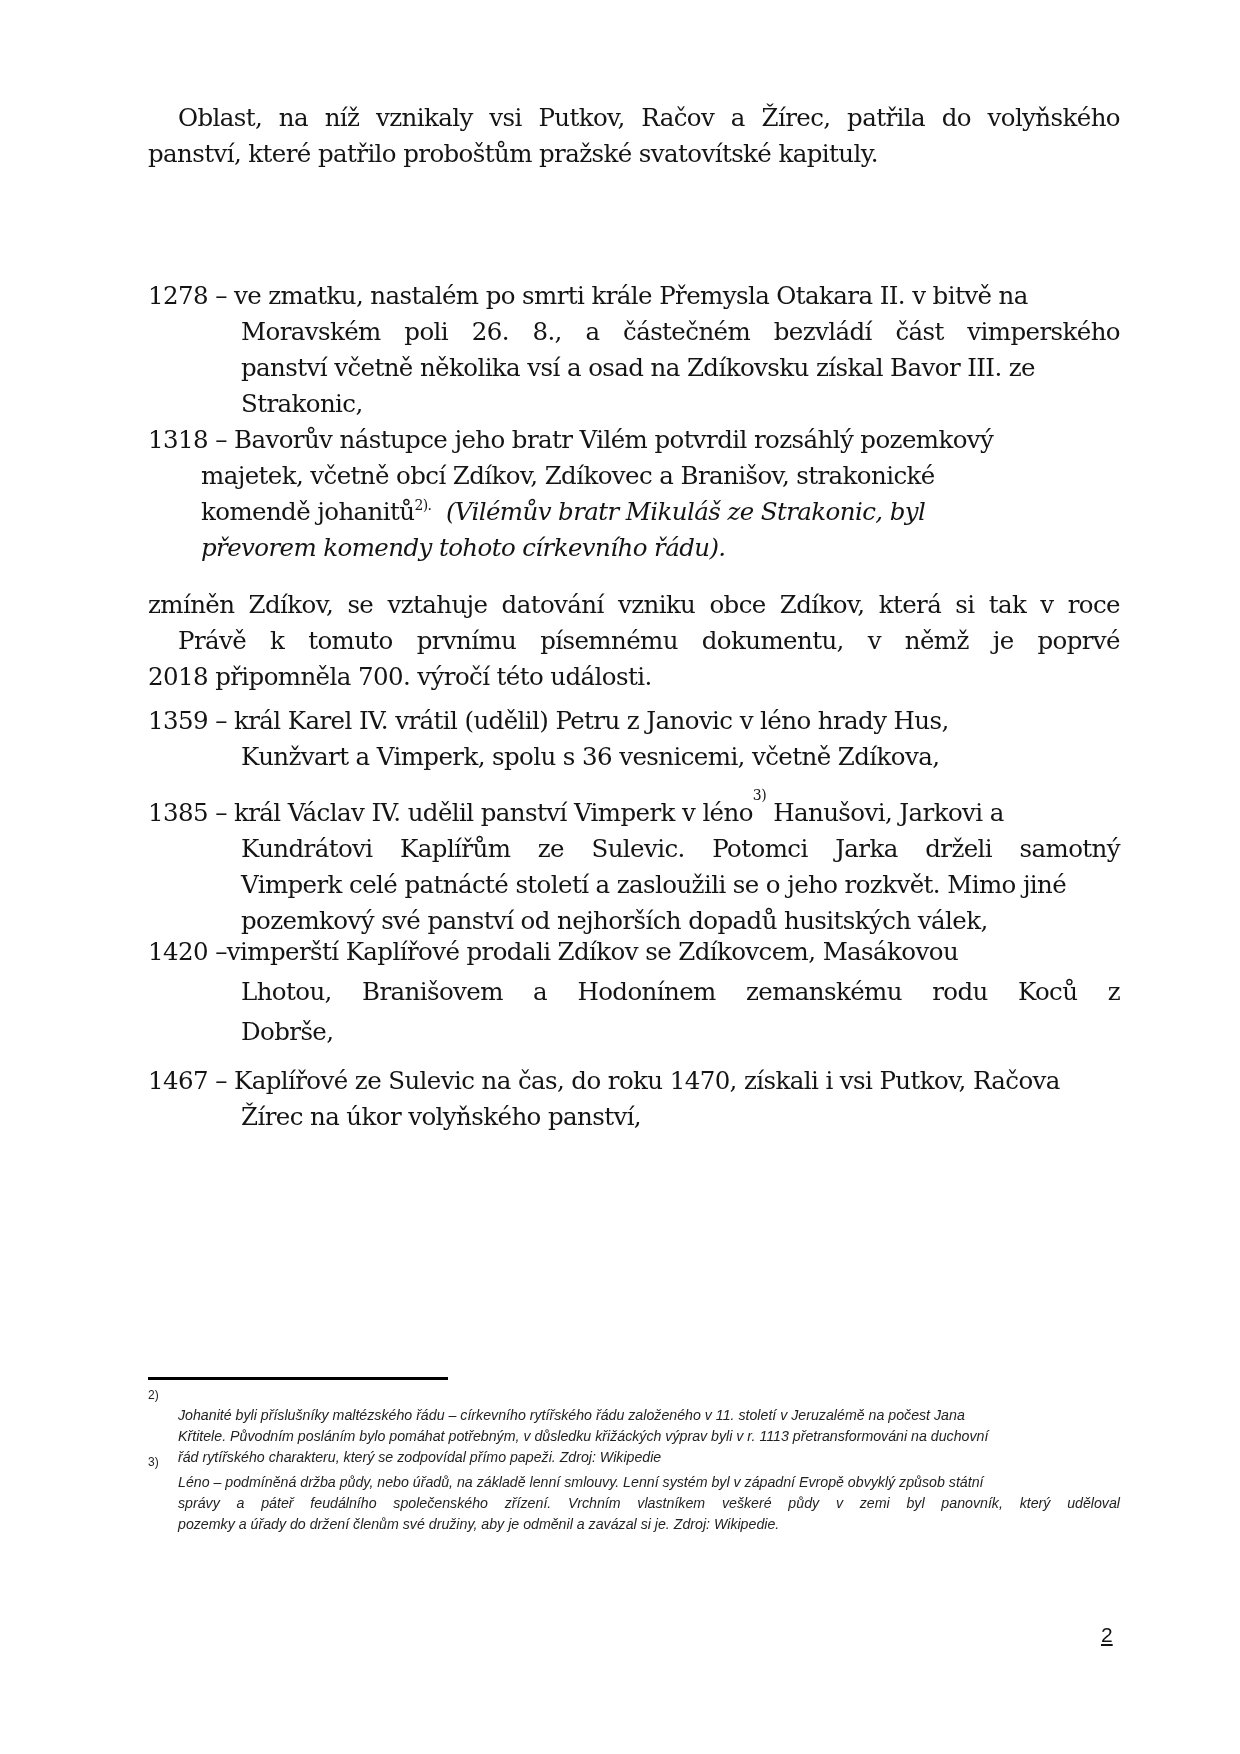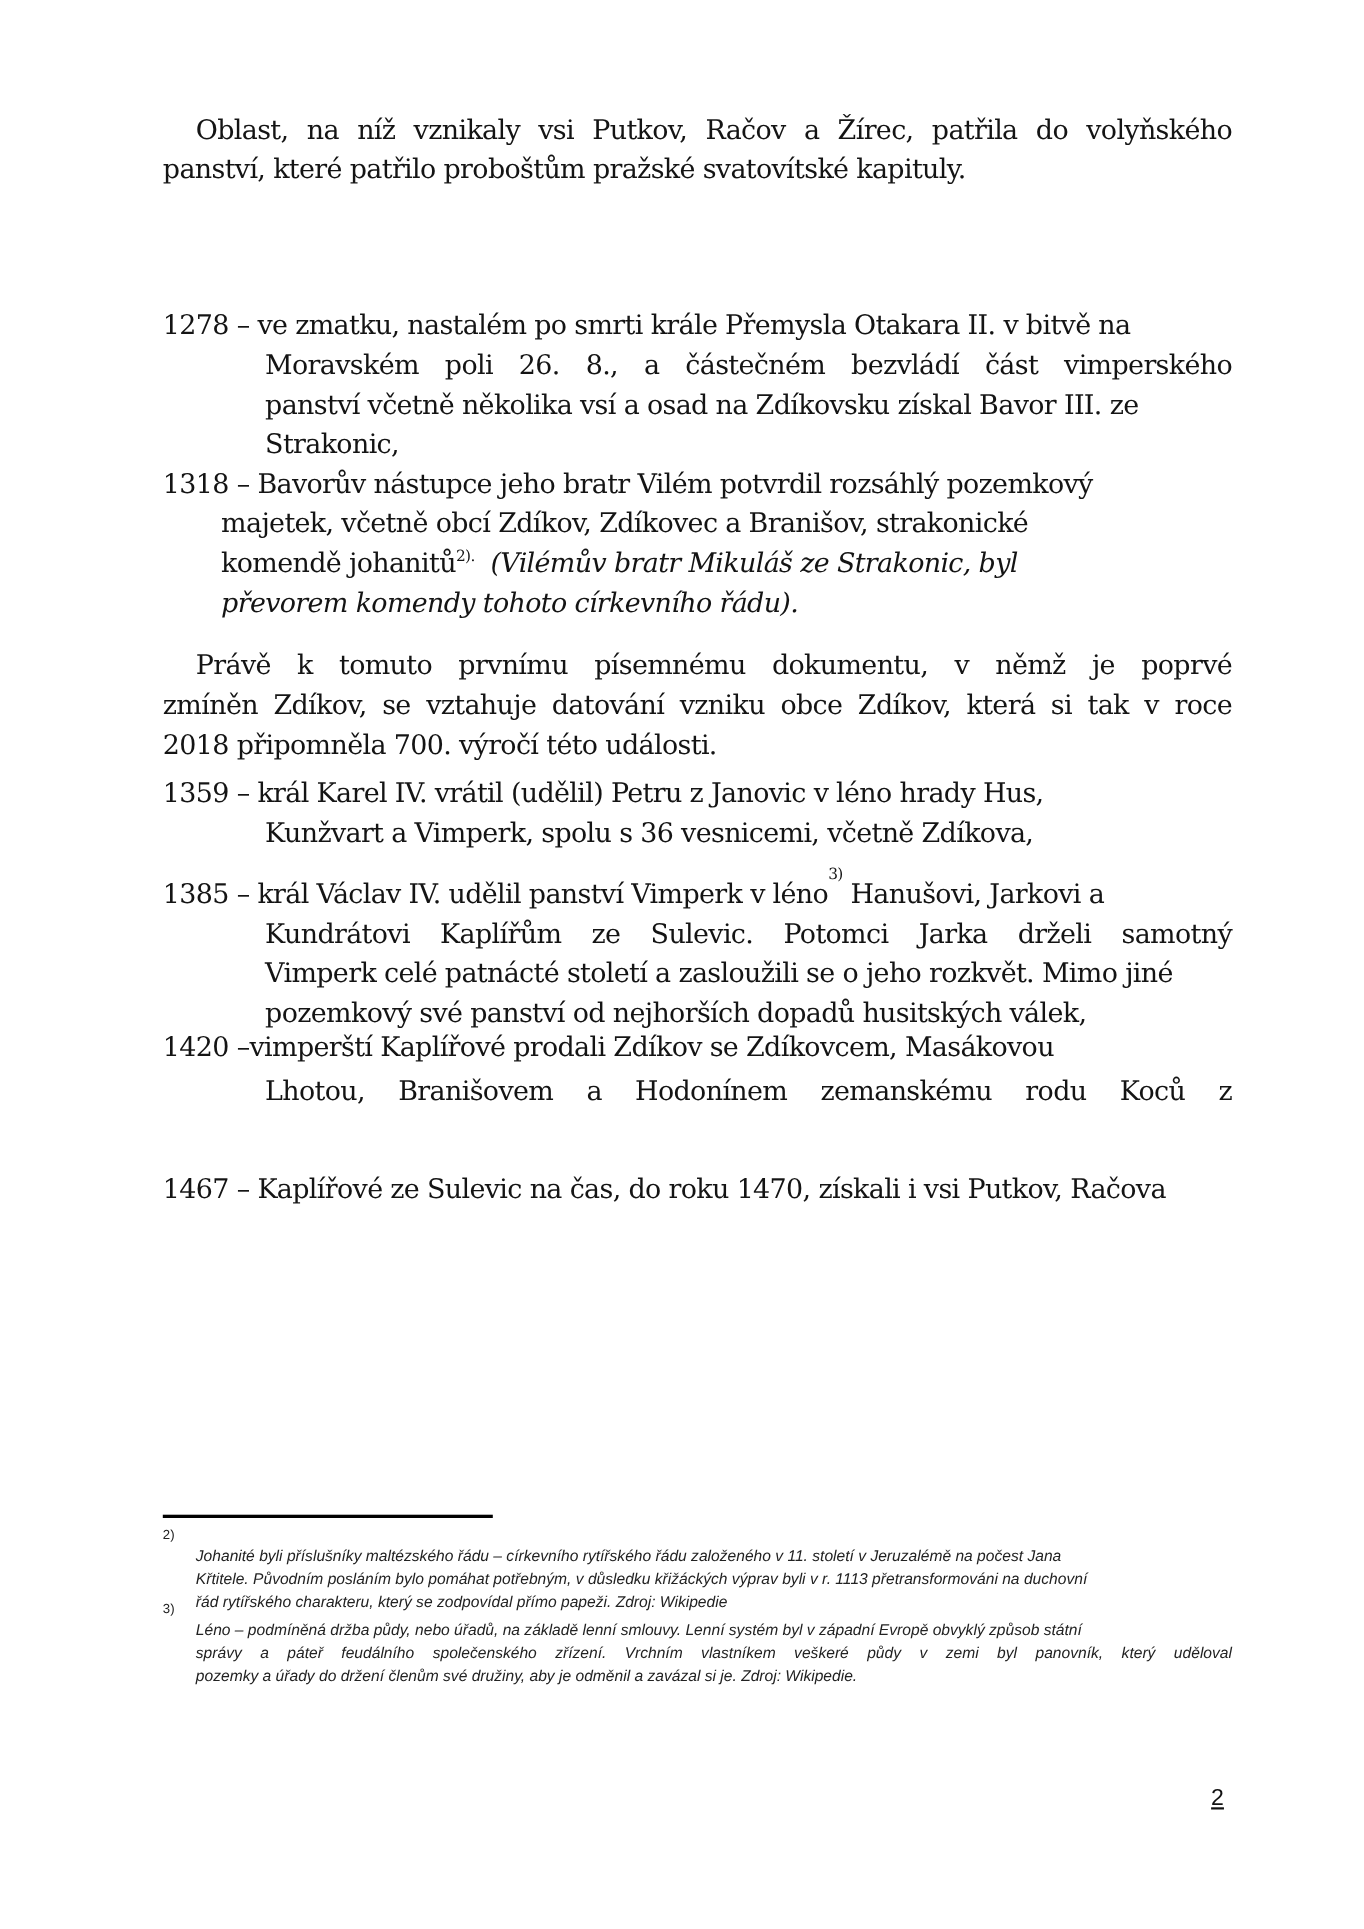--- a/index.html
+++ b/index.html
@@ -55,22 +55,22 @@
     <div style="margin-left:53px;">
       <span class="cont">majetek, včetně obcí Zdíkov, Zdíkovec a Branišov, strakonické</span>
       <span class="cont">
         <span>komendě johanitů</span><sup>2).</sup>&nbsp;&nbsp;<span class="it">(Vilémův bratr Mikuláš ze Strakonic, byl</span>
       </span>
       <span class="cont it">převorem komendy tohoto církevního řádu).</span>
     </div>
   </div>
 
   <p class="para body-text" style="top:587px;">
+    <span class="ln justify" style="text-indent:0">zmíněn Zdíkov, se vztahuje datování vzniku obce Zdíkov, která si tak v roce</span>
     <span class="ln justify">Právě k tomuto prvnímu písemnému dokumentu, v němž je poprvé</span>
-    <span class="ln justify" style="text-indent:0">zmíněn Zdíkov, se vztahuje datování vzniku obce Zdíkov, která si tak v roce</span>
     <span class="ln" style="text-indent:0">2018 připomněla 700. výročí této události.</span>
   </p>
 
   <div class="entry body-text" style="top:703px;">
     <div class="line">
       <span class="year">1359</span>
         <span style="white-space:pre"> – </span>
         <span>král Karel IV. vrátil (udělil) Petru z Janovic v léno hrady Hus,</span>
     </div>
     <div style="margin-left:93px;">
@@ -94,28 +94,32 @@
   </div>
 
   <div class="entry body-text" style="top:932px; line-height:40px;">
     <div class="line">
       <span class="year">1420</span>
         <span style="white-space:pre"> –</span>
         <span>vimperští Kaplířové prodali Zdíkov se Zdíkovcem, Masákovou</span>
     </div>
     <div style="margin-left:93px; width:879px;">
       <span class="cont justify">Lhotou, Branišovem a Hodonínem zemanskému rodu Koců z</span>
+      <span class="cont">Dobrše,</span>
     </div>
   </div>
 
   <div class="entry body-text" style="top:1063px;">
     <div class="line">
       <span class="year">1467</span>
         <span style="white-space:pre"> – </span>
         <span>Kaplířové ze Sulevic na čas, do roku 1470, získali i vsi Putkov, Račova</span>
+    </div>
+    <div style="margin-left:93px;">
+      <span class="cont">Žírec na úkor volyňského panství,</span>
     </div>
   </div>
 
   <div class="rule"></div>
 
   <div class="fn" style="top:1389px;">
     <span class="num">2)</span>
     <span class="txt">
       <span>Johanité byli příslušníky maltézského řádu – církevního rytířského řádu založeného v 11. století v Jeruzalémě na počest Jana</span>
       <span>Křtitele. Původním posláním bylo pomáhat potřebným, v důsledku křižáckých výprav byli v r. 1113 přetransformováni na duchovní</span>

